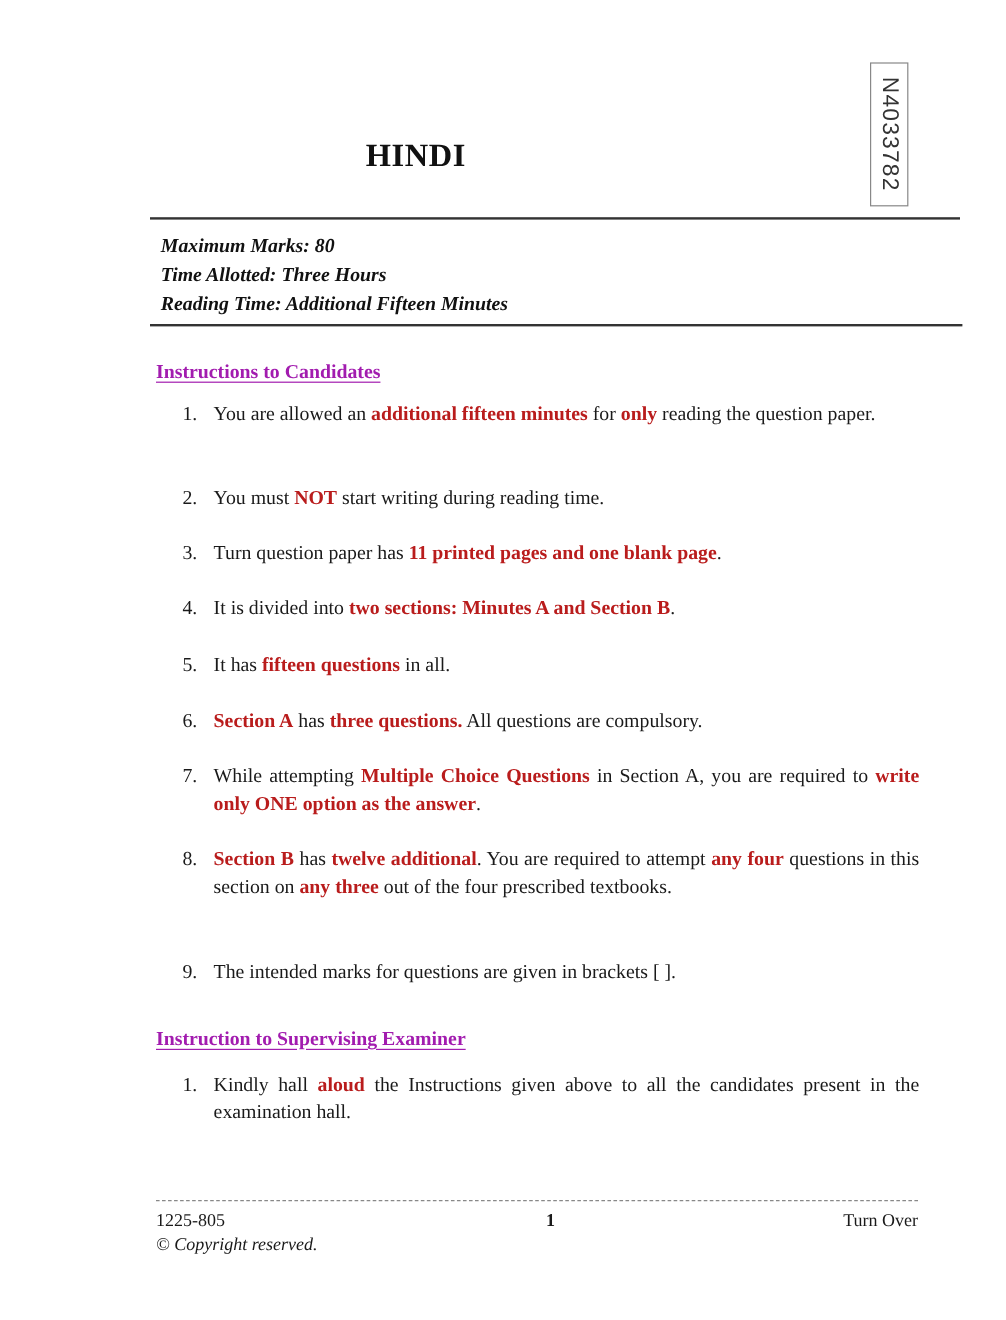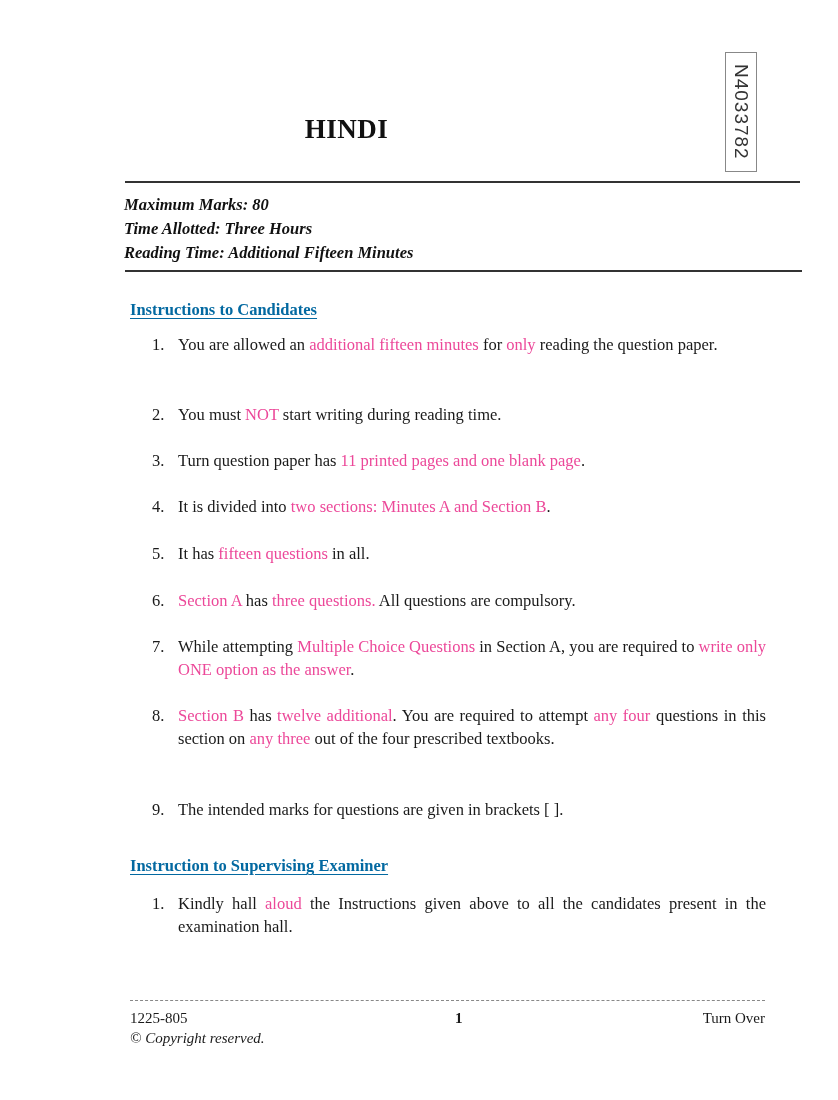--- a/index.html
+++ b/index.html
@@ -17,30 +17,30 @@
     writing-mode: vertical-rl; font-family: "Liberation Sans", "DejaVu Sans", sans-serif;
     font-size: 19px; color: #333; letter-spacing: 1px;
   }
   .title {
     position: absolute; left: 0; width: 693px; top: 114px; text-align: center;
     font-size: 27px; font-weight: bold; letter-spacing: 0.5px; color: #111;
   }
   .rule { position: absolute; background: #333; height: 1px; }
   .rule.top { left: 125px; width: 675px; top: 181px; height: 1.5px; }
   .rule.bottom { left: 125px; width: 677px; top: 270px; height: 1.5px; }
-  .meta { position: absolute; left: 124px; top: 193px; font-style: italic; font-weight: bold; font-size: 16.5px; line-height: 24px; color: #111; }
+  .meta { position: absolute; left: 134px; top: 193px; font-style: italic; font-weight: bold; font-size: 16.5px; line-height: 24px; color: #111; }
   .section-heading {
     position: absolute; left: 130px; font-weight: bold; font-size: 16.5px;
-    text-decoration: underline; text-underline-offset: 3px; color: #0369a1;
+    text-decoration: underline; text-underline-offset: 3px; color: #a21caf;
   }
   .list { position: absolute; left: 152px; width: 614px; font-size: 16.5px; line-height: 23px; color: #1a1a1a; }
   .item { display: flex; position: absolute; left: 0; width: 614px; }
   .num { width: 26px; flex: 0 0 26px; }
   .txt { flex: 1; text-align: justify; }
-  .txt b { font-weight: normal; color: #ec4899; }
+  .txt b { font-weight: bold; color: #b91c1c; }
   .footer-rule { position: absolute; left: 130px; width: 635px; top: 1000px; border-top: 1px dashed #888; }
   .footer { position: absolute; left: 130px; width: 635px; top: 1010px; font-size: 15px; }
   .footer .code { position: absolute; left: 0; top: 0; }
   .footer .page { position: absolute; left: 325px; top: 0; font-weight: bold; }
   .footer .turn { position: absolute; right: 0; top: 0; }
   .footer .copy { position: absolute; left: 0; top: 20px; font-style: italic; }
 </style>
 </head>
 <body>
 

